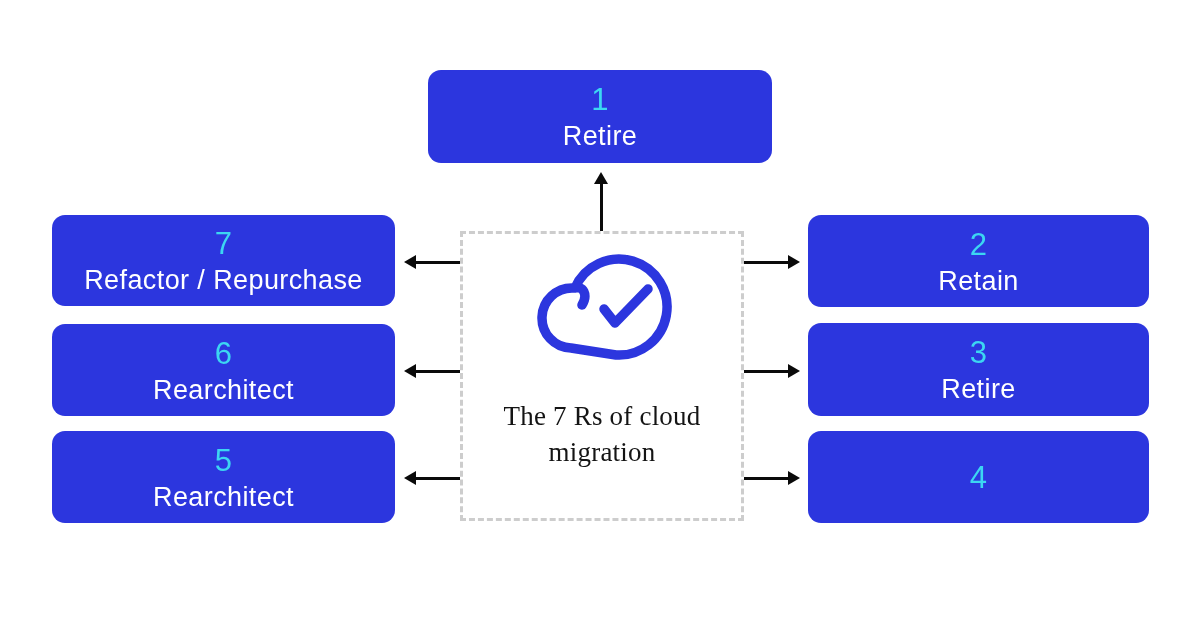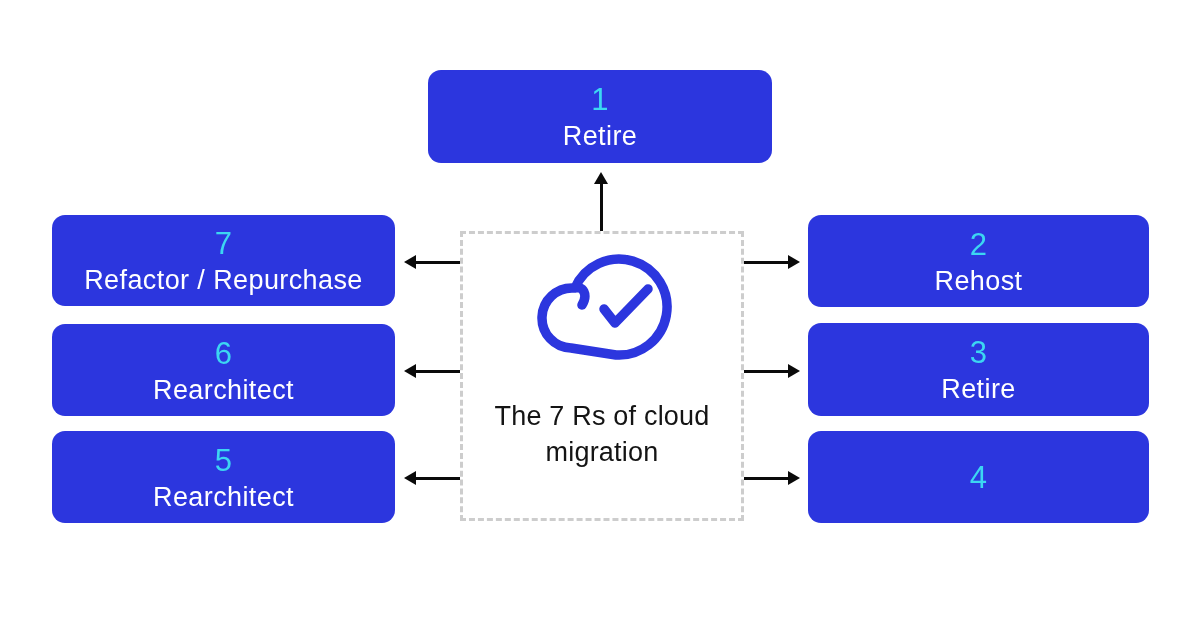--- a/index.html
+++ b/index.html
@@ -44,20 +44,21 @@
   #box-6{left:52px;top:324px;width:343px;height:92px;}
   #box-5{left:52px;top:431px;width:343px;height:92px;}
 
   .center-box{
     position:absolute;
     left:460px;top:231px;
     width:284px;height:290px;
     box-sizing:border-box;
     border:3px dashed #cdcdcd;
     background:#ffffff;
+    font-family:Liberation Serif, serif;
   }
   .cloud-icon{
     position:absolute;
     left:71px;top:19px;
   }
   .center-title{
     position:absolute;
     left:-20px;right:-20px;
     top:164px;
     text-align:center;
@@ -87,21 +88,21 @@
 
 <div class="canvas">
 
   <div class="box" id="box-1">
     <div class="num">1</div>
     <div class="label">Retire</div>
   </div>
 
   <div class="box" id="box-2">
     <div class="num">2</div>
-    <div class="label">Rehost</div>
+    <div class="label">Retain</div>
   </div>
   <div class="box" id="box-3">
     <div class="num">3</div>
     <div class="label">Retire</div>
   </div>
   <div class="box" id="box-4">
     <div class="num">4</div>
   </div>
 
   <div class="box" id="box-7">

